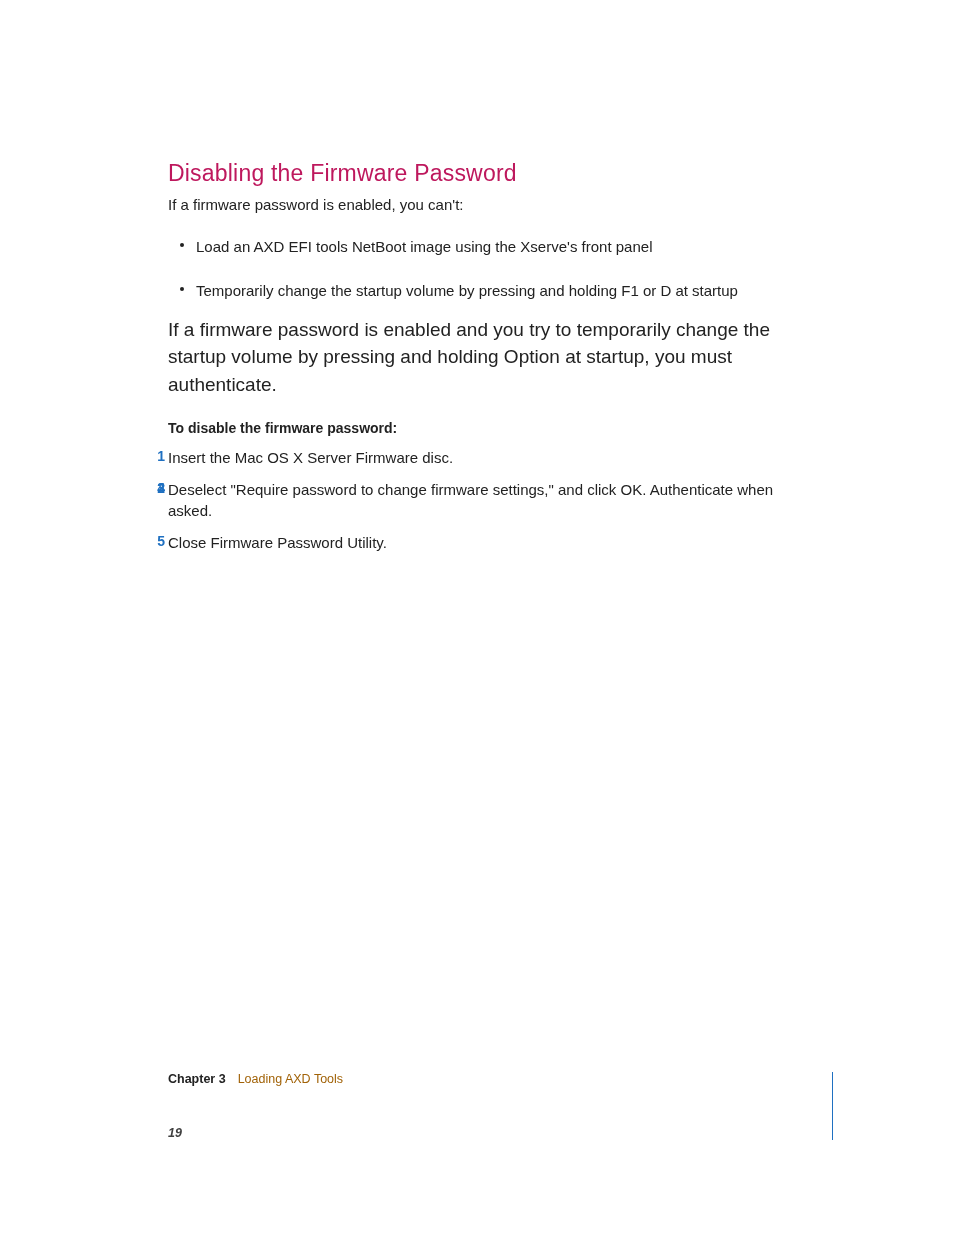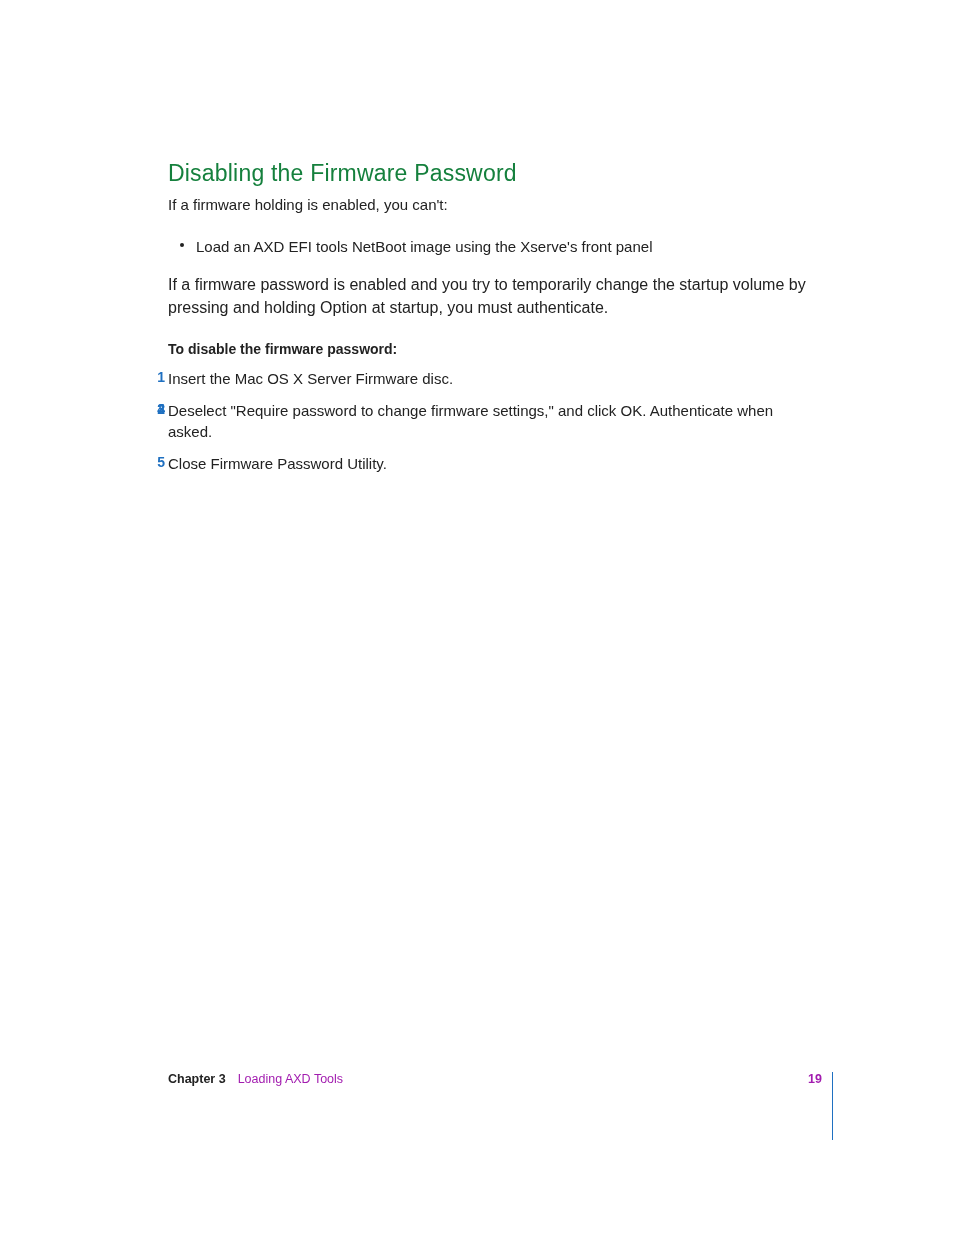--- a/index.html
+++ b/index.html
@@ -11,21 +11,21 @@
     color: #222;
     position: relative;
   }
   .page {
     position: absolute;
     left: 168px;
     top: 160px;
     width: 640px;
   }
   .section-heading {
-    color: #15803d;
+    color: #be185d;
     font-size: 23px;
     font-weight: 400;
     margin-bottom: 8px;
     letter-spacing: 0.2px;
   }
   .intro {
     font-size: 15px;
     line-height: 1.35;
     margin-bottom: 6px;
   }
@@ -42,21 +42,21 @@
   .bullet-dot {
     position: absolute;
     left: 12px;
     top: 8px;
     width: 4px;
     height: 4px;
     border-radius: 50%;
     background: #222;
   }
   .note {
-    font-size: 16px;
+    font-size: 19px;
     line-height: 1.45;
     margin: 14px 0 22px 0;
   }
   .steps-title {
     font-size: 14px;
     font-weight: 700;
     margin-bottom: 4px;
   }
   .step {
     position: relative;
@@ -82,37 +82,42 @@
     position: absolute;
     left: 168px;
     top: 1072px;
     width: 665px;
     height: 68px;
     border-right: 1px solid #1f70c1;
     display: flex;
     align-items: flex-start;
     justify-content: space-between;
     font-size: 12.5px;
+    flex-direction: column;
   }
   .footer-left { display: flex; gap: 12px; }
   .footer-chapter { font-weight: 700; color: #222; }
-  .footer-title { color: #a21caf; }
-  .footer-page { color: #a21caf; font-weight: 700; padding-right: 10px; }
+  .footer-title { color: #a16207; }
+  .footer-page { color: #404040; font-weight: 700; padding-right: 10px; font-style: italic; }
 </style>
 </head>
 <body>
 
 <div class="page">
   <h2 class="section-heading">Disabling the Firmware Password</h2>
-  <p class="intro">If a firmware holding is enabled, you can't:</p>
+  <p class="intro">If a firmware password is enabled, you can't:</p>
 
   <div class="bullet-list">
     <div class="bullet-item">
       <span class="bullet-dot"></span>
       <span>Load an AXD EFI tools NetBoot image using the Xserve's front panel</span>
+    </div>
+    <div class="bullet-item">
+      <span class="bullet-dot"></span>
+      <span>Temporarily change the startup volume by pressing and holding F1 or D at startup</span>
     </div>
   </div>
 
   <p class="note">If a firmware password is enabled and you try to temporarily change the startup volume by pressing and holding Option at startup, you must authenticate.</p>
 
   <p class="steps-title">To disable the firmware password:</p>
 
   <div class="step">
     <span class="step-num">1</span>
     <span>Insert the Mac OS X Server Firmware disc.</span>

